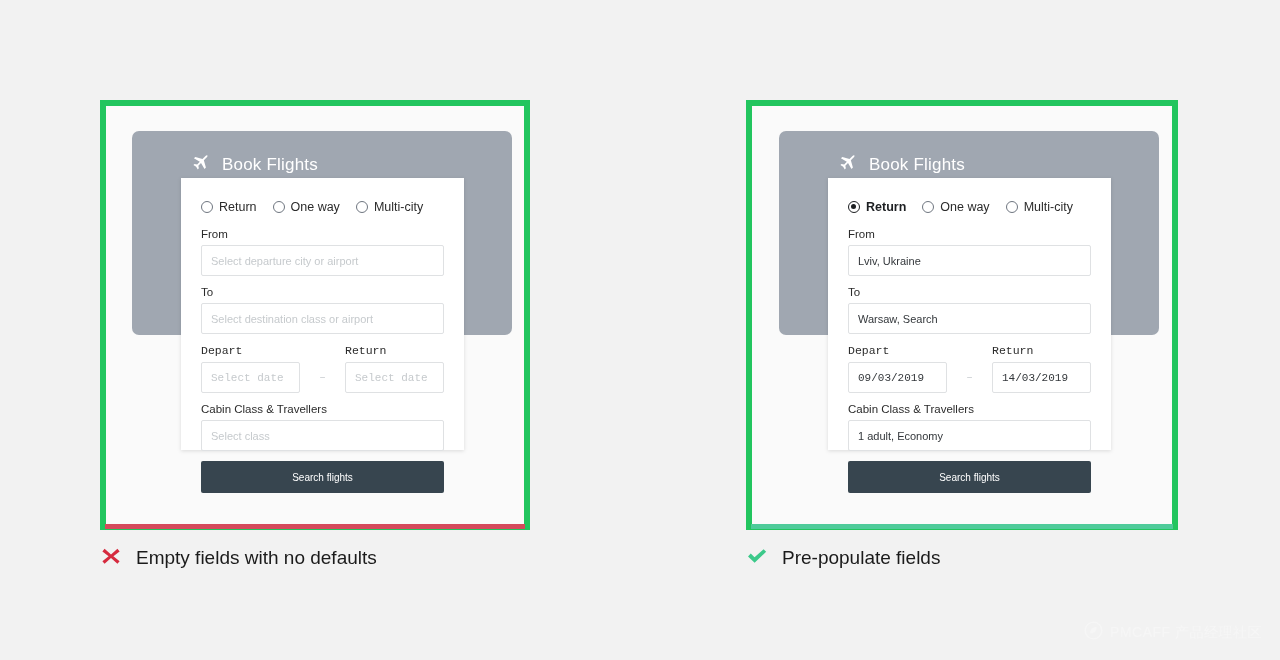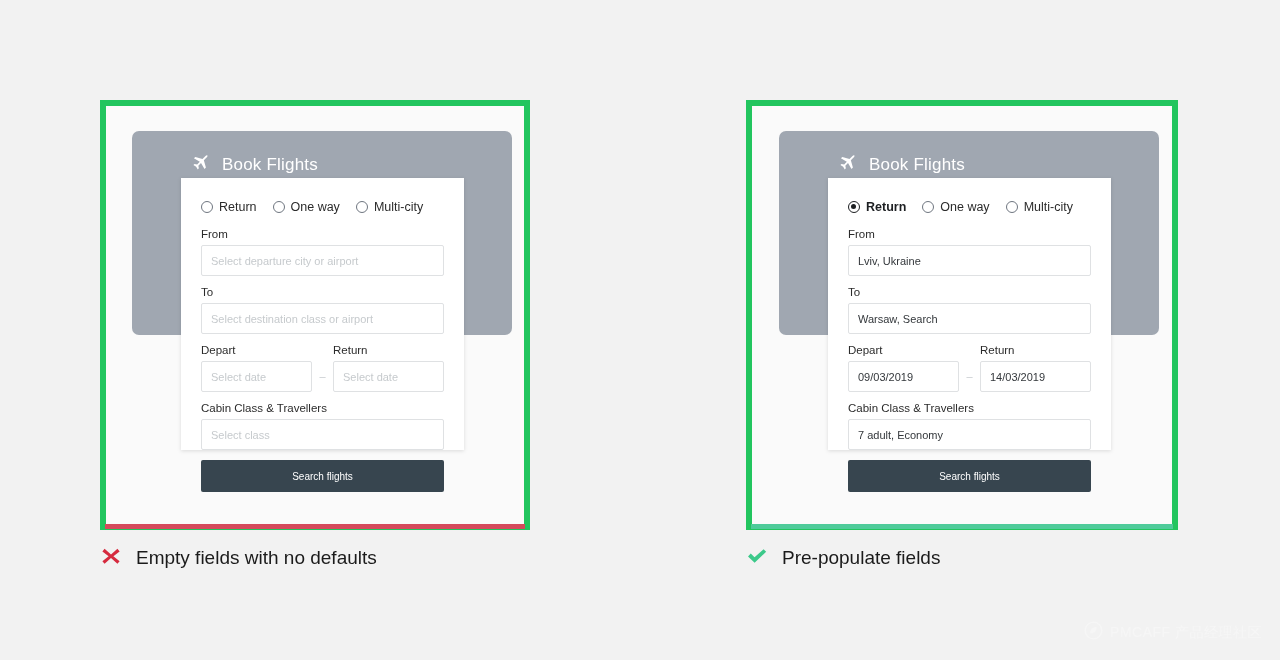--- a/index.html
+++ b/index.html
@@ -116,21 +116,21 @@
     display: flex;
     align-items: center;
     padding: 0 9px;
     font-size: 11px;
     background: #fff;
     margin-bottom: 10px;
   }
   .input .ph   { color: #c6cacd; }
   .input .val  { color: #33373b; }
 
-  .dates { display: flex; align-items: flex-end; gap: 4px; }
+  .dates { display: flex; align-items: flex-end; gap: 16px; font-family: Liberation Mono, monospace; }
   .date-col { width: 111px; }
   .date-col .input { }
   .date-sep {
     width: 13px;
     text-align: center;
     color: #c8ccd0;
     font-size: 11px;
     line-height: 31px;
     height: 31px;
     margin-bottom: 10px;
@@ -313,21 +313,21 @@
         <div class="date-col">
           <div class="field-label">Return</div>
           <div class="input">
             <span class="val">14/03/2019</span>
           </div>
         </div>
       </div>
 
       <div class="field-label">Cabin Class &amp; Travellers</div>
       <div class="input">
-        <span class="val">7 adult, Economy</span>
+        <span class="val">1 adult, Economy</span>
       </div>
 
       <div class="search-btn" style="background: rgb(55, 69, 79);">Search flights</div>
     </div>
   </div>
 
   <div class="caption right">
     <span>
       <svg width="22" height="22" viewBox="0 0 24 24">
         <path d="M2.2 12.6 L5.2 9.3 L9.3 13.4 L19.2 4.6 L22 7.4 L9.4 19.4 Z" fill="#3cc98a"></path>

